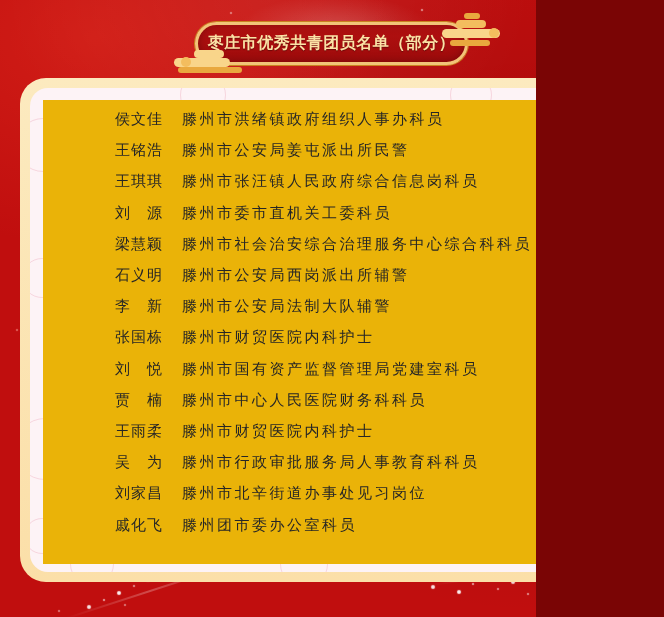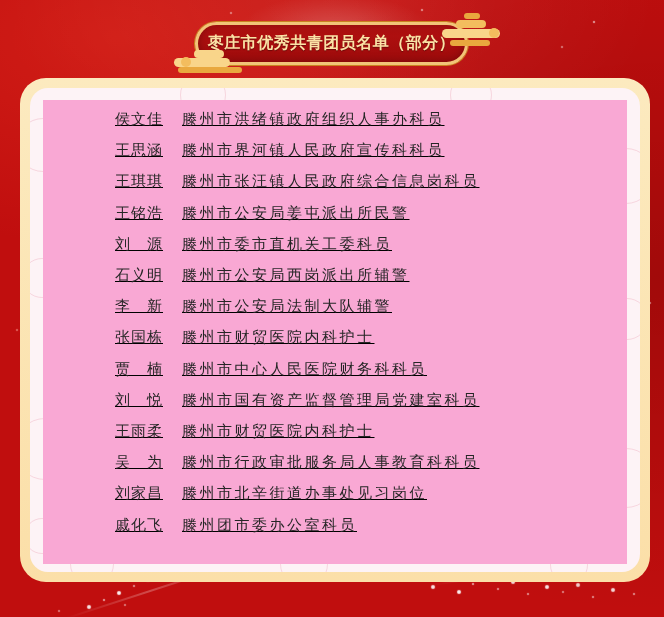--- a/index.html
+++ b/index.html
@@ -1,17 +1,17 @@
 <!DOCTYPE html>
 <html><head>
 <meta charset="utf-8">
 <style>
   html,body{margin:0;padding:0;background:#7a0505;}
   .page{
-    position:relative; width:664px; height:617px; overflow:hidden;
+    position:relative; width:536px; height:617px; overflow:hidden;
     font-family:"Liberation Serif","DejaVu Serif",serif;
     background:
       radial-gradient(90% 55% at 18% 6%, rgba(255,70,45,.28), transparent 62%),
       radial-gradient(70% 40% at 50% 0%, rgba(255,255,255,.07), transparent 70%),
       radial-gradient(120% 90% at 100% 45%, rgba(90,0,0,.30), transparent 60%),
       #c00e0e;
   }
   
   .spark{position:absolute;width:2px;height:2px;border-radius:50%;background:transparent;}
   .spark-a{left:0;top:0;box-shadow:
@@ -55,22 +55,22 @@
   .card{position:absolute;left:20px;top:78px;width:630px;height:504px;
     background:linear-gradient(180deg,#fceabf,#fbdfa8);border-radius:26px;z-index:2;}
   .panel{position:absolute;inset:10px;background:#fdf3f6;border-radius:18px;overflow:hidden;}
   .ring{position:absolute;border:1px solid rgba(236,166,184,.38);border-radius:50%;}
   .r1{left:-14px;top:30px;width:52px;height:52px;}   .r2{left:-8px;top:170px;width:38px;height:38px;}
   .r3{left:-16px;top:330px;width:60px;height:60px;}  .r4{left:-6px;top:430px;width:34px;height:34px;}
   .r5{right:-14px;top:60px;width:54px;height:54px;}  .r6{right:-8px;top:210px;width:40px;height:40px;}
   .r7{right:-16px;top:360px;width:58px;height:58px;} .r8{left:150px;top:-16px;width:44px;height:44px;}
   .r9{left:420px;top:-14px;width:40px;height:40px;}  .r10{left:250px;bottom:-16px;width:46px;height:46px;}
   .r11{left:520px;bottom:-12px;width:36px;height:36px;} .r12{left:40px;bottom:-14px;width:42px;height:42px;}
-  .content{position:absolute;left:13px;right:13px;top:12px;bottom:8px;background:#f9a8d4;
-    padding:4px 0 0 72px;box-sizing:border-box;text-decoration:underline;}
+  .content{position:absolute;left:13px;right:13px;top:12px;bottom:8px;background:#eab308;
+    padding:4px 0 0 72px;box-sizing:border-box;}
   .row{height:31.2px;display:flex;align-items:center;color:#262626;font-size:15px;}
   .member-name{display:inline-block;width:48px;text-align:justify;text-align-last:justify;
     -moz-text-align-last:justify;letter-spacing:1px;}
   .member-pos{margin-left:19px;letter-spacing:2.5px;white-space:nowrap;text-align:right;}
 </style>
 </head>
 <body>
 
 <div class="page">
 
@@ -113,54 +113,54 @@
       <div class="ring r9"></div>
       <div class="ring r10"></div>
       <div class="ring r11"></div>
       <div class="ring r12"></div>
       <div class="content" id="member-list">
           <div class="row">
             <span class="member-name">侯文佳</span>
             <span class="member-pos">滕州市洪绪镇政府组织人事办科员</span>
           </div>
           <div class="row">
-            <span class="member-name">王思涵</span>
-            <span class="member-pos">滕州市界河镇人民政府宣传科科员</span>
+            <span class="member-name">王铭浩</span>
+            <span class="member-pos">滕州市公安局姜屯派出所民警</span>
           </div>
           <div class="row">
             <span class="member-name">王琪琪</span>
             <span class="member-pos">滕州市张汪镇人民政府综合信息岗科员</span>
           </div>
           <div class="row">
-            <span class="member-name">王铭浩</span>
-            <span class="member-pos">滕州市公安局姜屯派出所民警</span>
+            <span class="member-name">刘源</span>
+            <span class="member-pos">滕州市委市直机关工委科员</span>
           </div>
           <div class="row">
-            <span class="member-name">刘源</span>
-            <span class="member-pos">滕州市委市直机关工委科员</span>
+            <span class="member-name">梁慧颖</span>
+            <span class="member-pos">滕州市社会治安综合治理服务中心综合科科员</span>
           </div>
           <div class="row">
             <span class="member-name">石义明</span>
             <span class="member-pos">滕州市公安局西岗派出所辅警</span>
           </div>
           <div class="row">
             <span class="member-name">李新</span>
             <span class="member-pos">滕州市公安局法制大队辅警</span>
           </div>
           <div class="row">
             <span class="member-name">张国栋</span>
             <span class="member-pos">滕州市财贸医院内科护士</span>
           </div>
           <div class="row">
+            <span class="member-name">刘悦</span>
+            <span class="member-pos">滕州市国有资产监督管理局党建室科员</span>
+          </div>
+          <div class="row">
             <span class="member-name">贾楠</span>
             <span class="member-pos">滕州市中心人民医院财务科科员</span>
-          </div>
-          <div class="row">
-            <span class="member-name">刘悦</span>
-            <span class="member-pos">滕州市国有资产监督管理局党建室科员</span>
           </div>
           <div class="row">
             <span class="member-name">王雨柔</span>
             <span class="member-pos">滕州市财贸医院内科护士</span>
           </div>
           <div class="row">
             <span class="member-name">吴为</span>
             <span class="member-pos">滕州市行政审批服务局人事教育科科员</span>
           </div>
           <div class="row">

